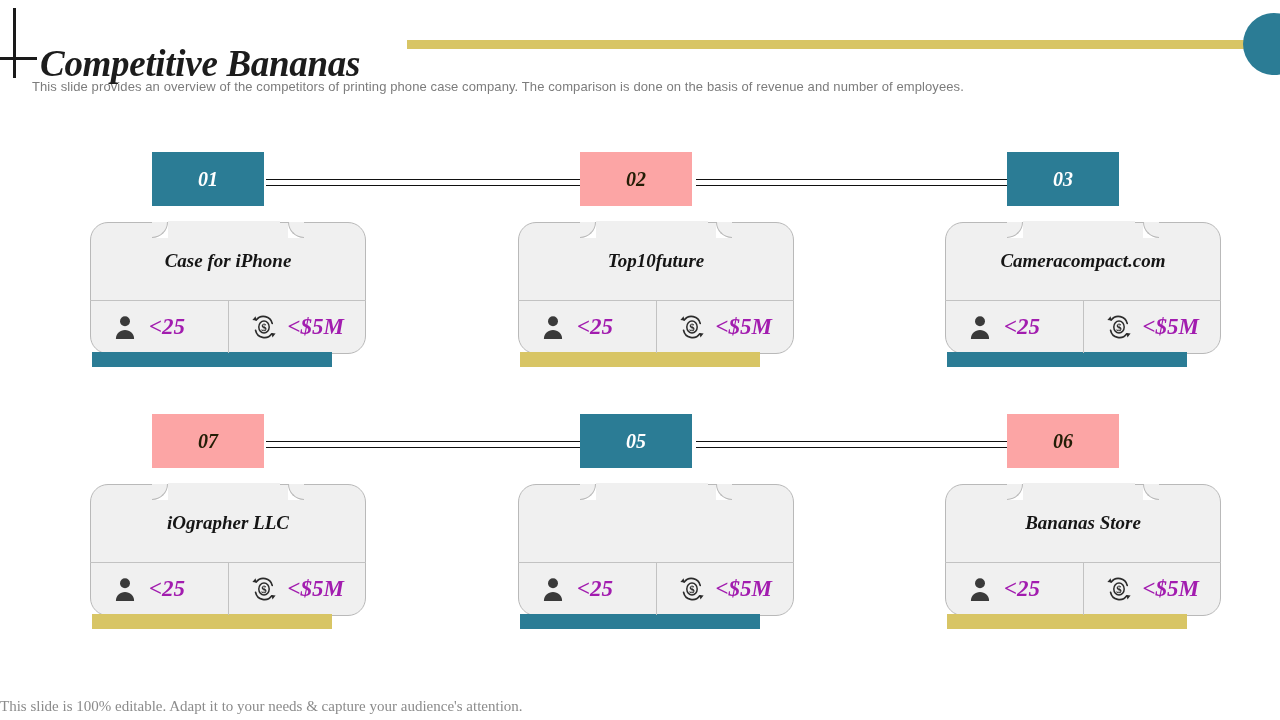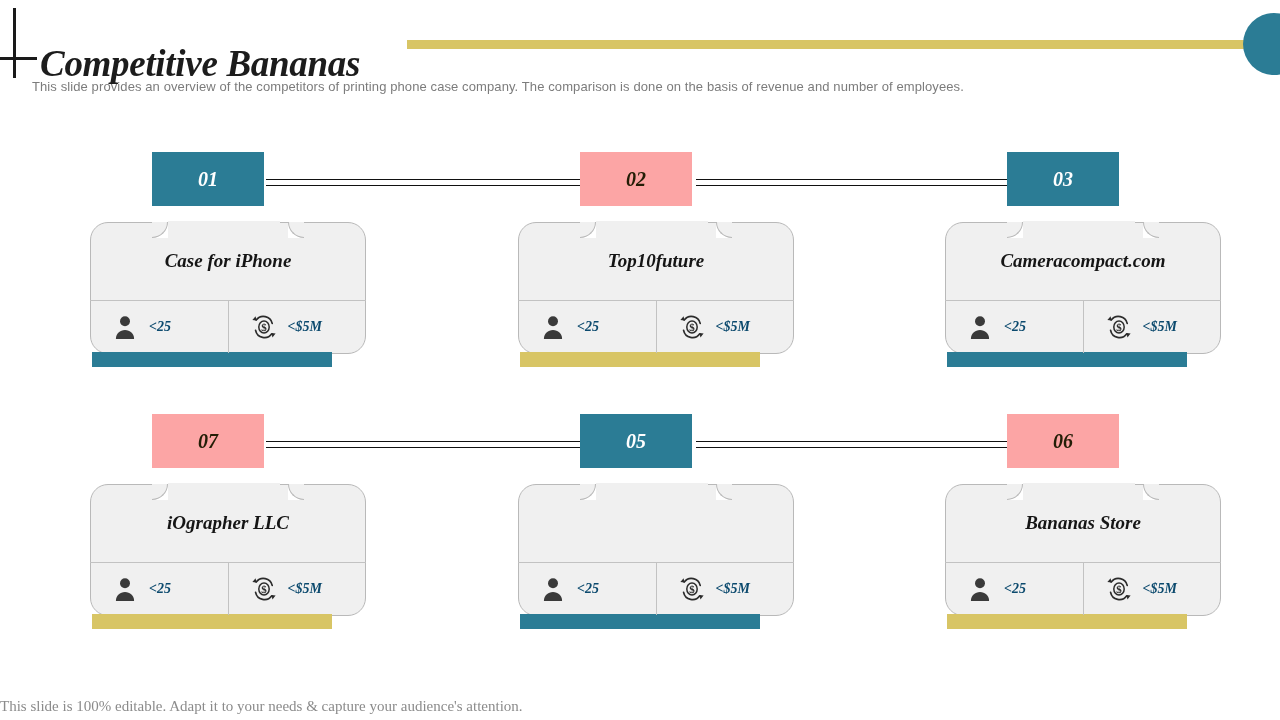--- a/index.html
+++ b/index.html
@@ -171,22 +171,22 @@
     gap: 11px;
     padding-left: 22px;
     box-sizing: border-box;
   }
   .stat + .stat { border-left: 1px solid #c2c2c2; }
   .stat-icon { width: 26px; height: 26px; flex: none; display: block; }
   .stat-val {
     font-family: "Liberation Serif", serif;
     font-style: italic;
     font-weight: bold;
-    font-size: 14px;
-    color: #0c4a6e;
+    font-size: 23px;
+    color: #a21caf;
     white-space: nowrap;
   }
 
   .footbar {
     position: absolute;
     left: 18px; top: 200px;
     width: 240px; height: 15px;
   }
   .footbar.teal { background: #2b7c95; }
   .footbar.gold { background: #d8c565; }

